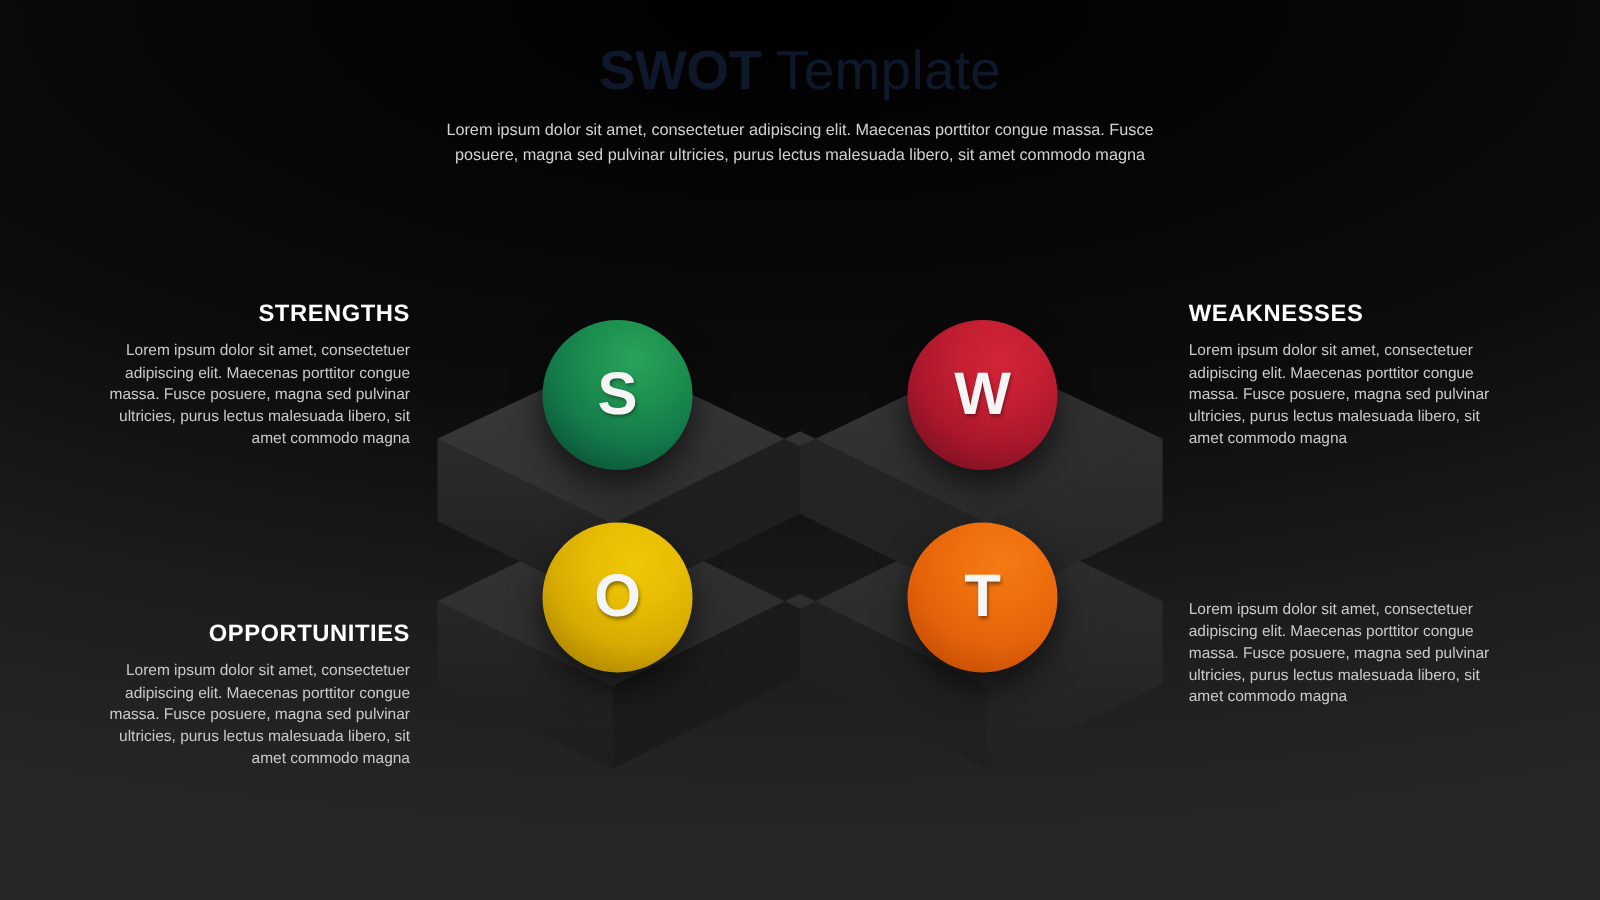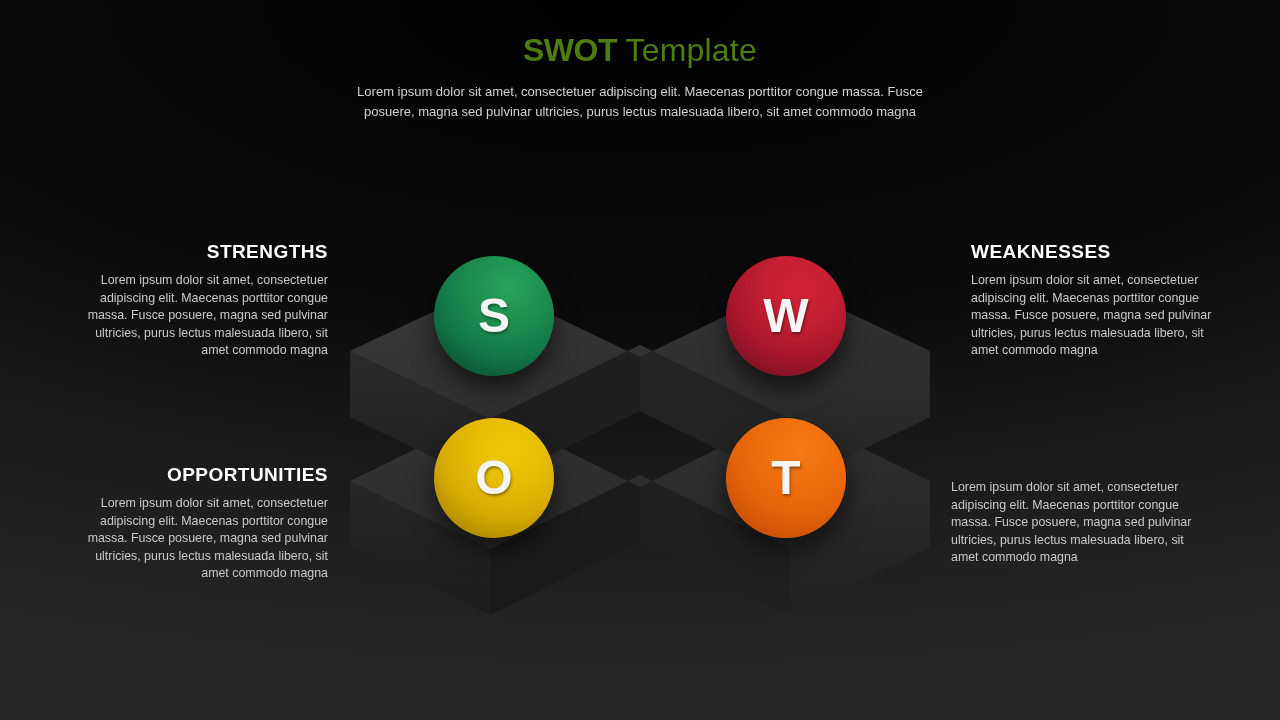--- a/index.html
+++ b/index.html
@@ -17,23 +17,23 @@
       radial-gradient(130% 95% at 50% 0%, #000000 0%, #050505 22%, #0c0c0c 48%, #1c1c1c 74%, #272727 100%);
   }
 
   
   #header {
     position:absolute;
     top:34px; left:0; width:100%;
     text-align:center;
   }
   #title {
-    font-size:32px;
+    font-size:44px;
     line-height:1.05;
-    color:#4d7c0f;
+    color:#0f172a;
     letter-spacing:0.2px;
     font-weight:300;
     white-space:nowrap;
   }
   #title .bold { font-weight:700; letter-spacing:-0.5px; }
   #subtitle {
     margin:14px auto 0;
     width:600px;
     font-size:13px;
     line-height:1.55;
@@ -53,22 +53,22 @@
   .block p {
     font-size:12.4px;
     line-height:1.42;
     color:#c9c9c9;
     font-weight:400;
   }
   .block.left  { left:76px;  text-align:right; }
   .block.right { left:951px; text-align:left;  }
 
   #block-strengths     { top:241px; }
-  #block-opportunities { top:464px; }
-  #block-weaknesses    { top:241px;margin-left:20px; }
+  #block-opportunities { top:497px; }
+  #block-weaknesses    { top:241px; }
   #block-threats       { top:479px; }
 
   
   #stage {
     position:absolute;
     left:340px; top:285px;
     width:600px; height:380px;
   }
   #stage svg { display:block; width:600px; height:380px; }
 

